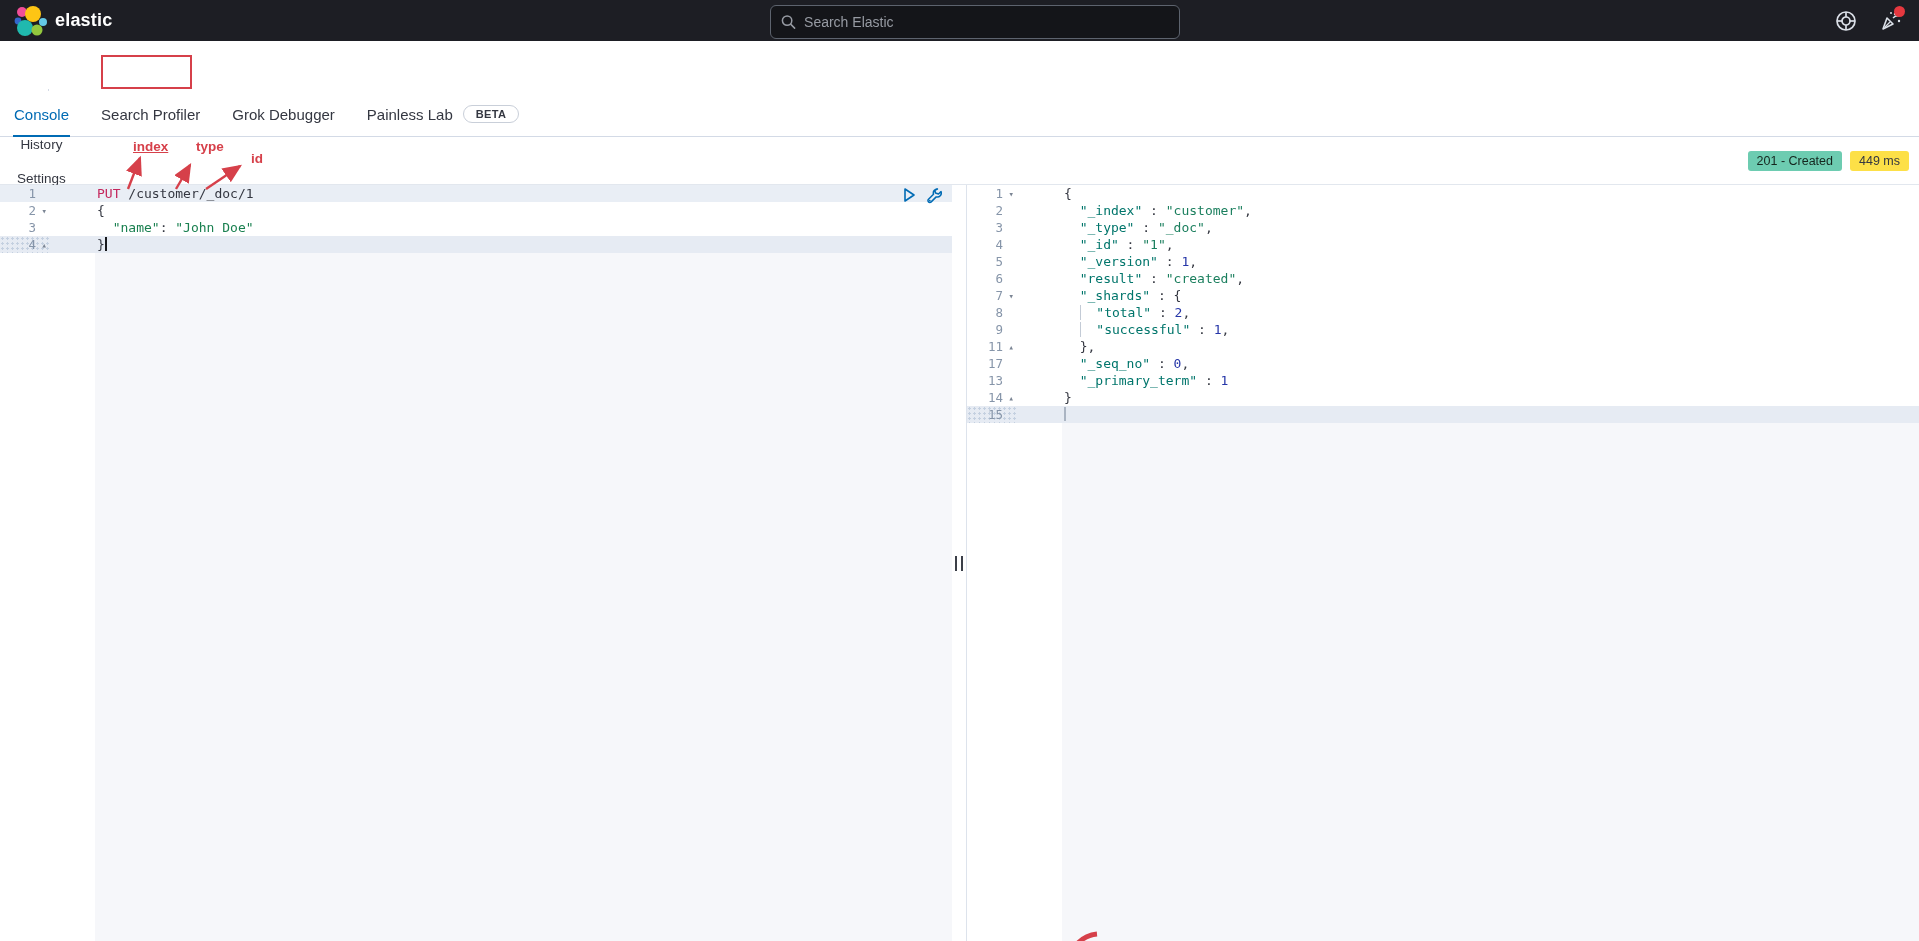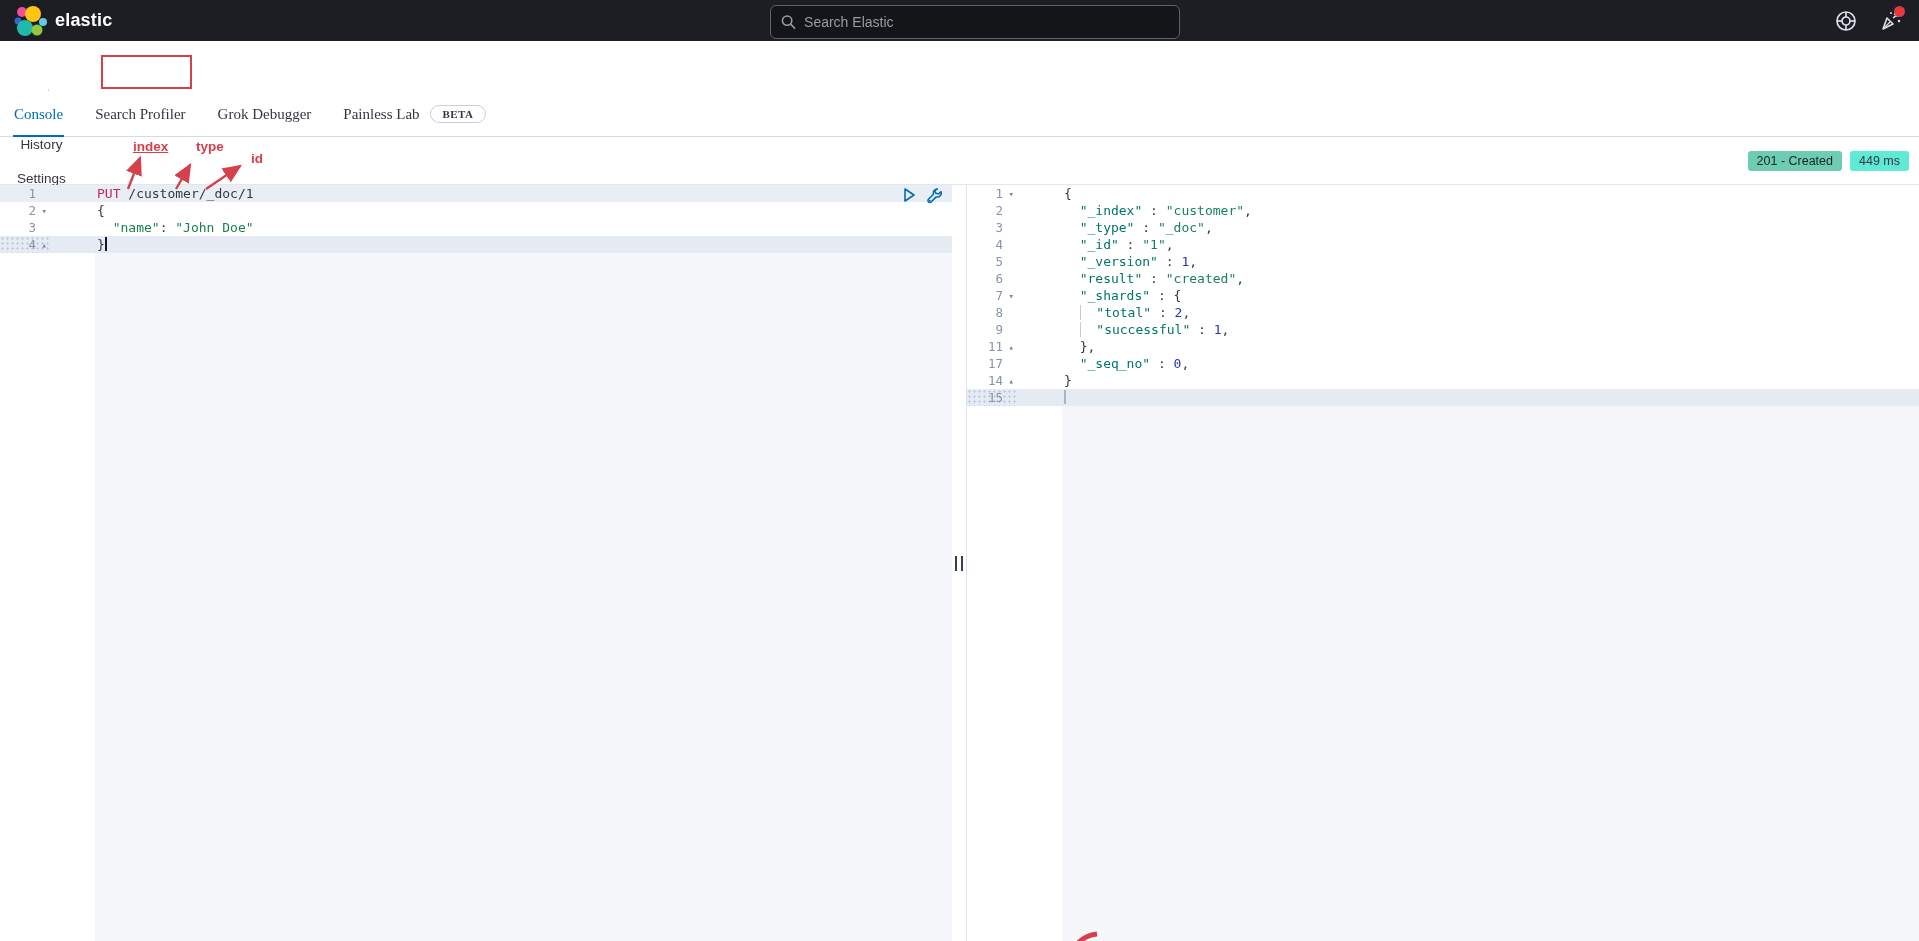--- a/index.html
+++ b/index.html
@@ -34,37 +34,37 @@
   .hsep { position:absolute; left:48px; top:48px; width:1px; height:36px; background:#d3dae6; }
   .space-badge {
     position:absolute; left:59px; top:56px; width:27px; height:27px; border-radius:5px;
     background:#3fbdb2; color:#063f39; font-weight:bold; font-size:14px;
     display:flex; align-items:center; justify-content:center;
   }
   .crumb { position:absolute; left:111px; top:63px; font-size:14px; color:#343741; }
 
   
   .tabsrow { position:absolute; left:0; top:91px; width:100%; height:46px; border-bottom:1px solid #d3dae6; background:#fff; }
-  .tabs { position:absolute; left:14px; top:0; height:46px; display:flex; align-items:flex-start; gap:32px;font-family:Liberation Serif, serif; }
+  .tabs { position:absolute; left:14px; top:0; height:46px; display:flex; align-items:flex-start; gap:32px; }
   .tab { font-size:15px; color:#343741; height:46px; display:flex; align-items:center; gap:10px; cursor:pointer; position:relative; }
   .tab.active { color:#006bb4; }
   .tab.active::after { content:""; position:absolute; left:-1px; right:-1px; bottom:-1px; height:3px; background:#006bb4; }
   .beta-pill {
     border:1px solid #c9cfd9; border-radius:12px; padding:2px 12px;
     font-size:11px; font-weight:bold; letter-spacing:.4px; color:#343741; background:#fff;
   }
 
   
   .menurow { position:absolute; left:0; top:137px; width:100%; height:48px; background:#fff; border-bottom:1px solid #e2e7ee; }
   .menuitems { position:absolute; left:17px; top:0; height:48px; display:flex; align-items:center; gap:19px;flex-direction:column; }
   .menuitem { font-size:13.5px; color:#343741; cursor:pointer; }
   .menubadges { position:absolute; right:10px; top:0; height:48px; display:flex; align-items:center; gap:8px; }
   .badge { font-size:12.5px; border-radius:3px; padding:3px 9px; white-space:nowrap; }
   .badge.ok { background:#6dccb1; color:#15261e; }
-  .badge.ms { background:#5eead4; color:#343741; }
+  .badge.ms { background:#fde047; color:#343741; }
 
   
   .workspace { position:absolute; left:0; top:185px; width:100%; height:756px; background:#fff; }
   .pane { position:absolute; top:0; height:756px; background:#fff; display:flex; flex-direction:column; }
   #editor-pane { left:0; width:952px; }
   #response-pane { left:967px; width:952px; }
   .divider { position:absolute; left:952px; top:0; width:15px; height:756px; background:#fff; border-right:1px solid #dde3ec; }
   .divider-handle { position:absolute; left:3px; top:371px; width:8px; height:15px; border-left:2px solid #3b3f48; border-right:2px solid #3b3f48; cursor:col-resize; }
 
   .code, .crow, .cline, .gutter { font-family:"DejaVu Sans Mono", monospace; }
@@ -210,20 +210,21 @@
           <div class="crow"><div class="gutter"><span>2</span><span class="fold"></span></div><div class="cline"><span class="tk-p">  </span><span class="tk-k">"_index"</span><span class="tk-p"> : </span><span class="tk-v">"customer"</span><span class="tk-p">,</span></div></div>
           <div class="crow"><div class="gutter"><span>3</span><span class="fold"></span></div><div class="cline"><span class="tk-p">  </span><span class="tk-k">"_type"</span><span class="tk-p"> : </span><span class="tk-v">"_doc"</span><span class="tk-p">,</span></div></div>
           <div class="crow"><div class="gutter"><span>4</span><span class="fold"></span></div><div class="cline"><span class="tk-p">  </span><span class="tk-k">"_id"</span><span class="tk-p"> : </span><span class="tk-v">"1"</span><span class="tk-p">,</span></div></div>
           <div class="crow"><div class="gutter"><span>5</span><span class="fold"></span></div><div class="cline"><span class="tk-p">  </span><span class="tk-k">"_version"</span><span class="tk-p"> : </span><span class="tk-n">1</span><span class="tk-p">,</span></div></div>
           <div class="crow"><div class="gutter"><span>6</span><span class="fold"></span></div><div class="cline"><span class="tk-p">  </span><span class="tk-k">"result"</span><span class="tk-p"> : </span><span class="tk-v">"created"</span><span class="tk-p">,</span></div></div>
           <div class="crow"><div class="gutter"><span>7</span><span class="fold">▾</span></div><div class="cline"><span class="tk-p">  </span><span class="tk-k">"_shards"</span><span class="tk-p"> : {</span></div></div>
           <div class="crow"><div class="gutter"><span>8</span><span class="fold"></span></div><div class="cline"><span class="tk-p">  </span><span class="tk-gd">  </span><span class="tk-k">"total"</span><span class="tk-p"> : </span><span class="tk-n">2</span><span class="tk-p">,</span></div></div>
           <div class="crow"><div class="gutter"><span>9</span><span class="fold"></span></div><div class="cline"><span class="tk-p">  </span><span class="tk-gd">  </span><span class="tk-k">"successful"</span><span class="tk-p"> : </span><span class="tk-n">1</span><span class="tk-p">,</span></div></div>
           <div class="crow"><div class="gutter"><span>11</span><span class="fold">▴</span></div><div class="cline"><span class="tk-p">  },</span></div></div>
           <div class="crow"><div class="gutter"><span>17</span><span class="fold"></span></div><div class="cline"><span class="tk-p">  </span><span class="tk-k">"_seq_no"</span><span class="tk-p"> : </span><span class="tk-n">0</span><span class="tk-p">,</span></div></div>
+          <div class="crow"><div class="gutter"><span>13</span><span class="fold"></span></div><div class="cline"><span class="tk-p">  </span><span class="tk-k">"_primary_term"</span><span class="tk-p"> : </span><span class="tk-n">1</span></div></div>
           <div class="crow"><div class="gutter"><span>14</span><span class="fold">▴</span></div><div class="cline"><span class="tk-p">}</span></div></div>
           <div class="crow hl cur"><div class="gutter"><span>15</span><span class="fold"></span></div><div class="cline"><span class="caret ghost"></span></div></div>
         </div>
       <div class="fillrow">
           <div class="gutter"></div>
           <div class="cline"></div>
         </div>
     </div>
   </div>
 

